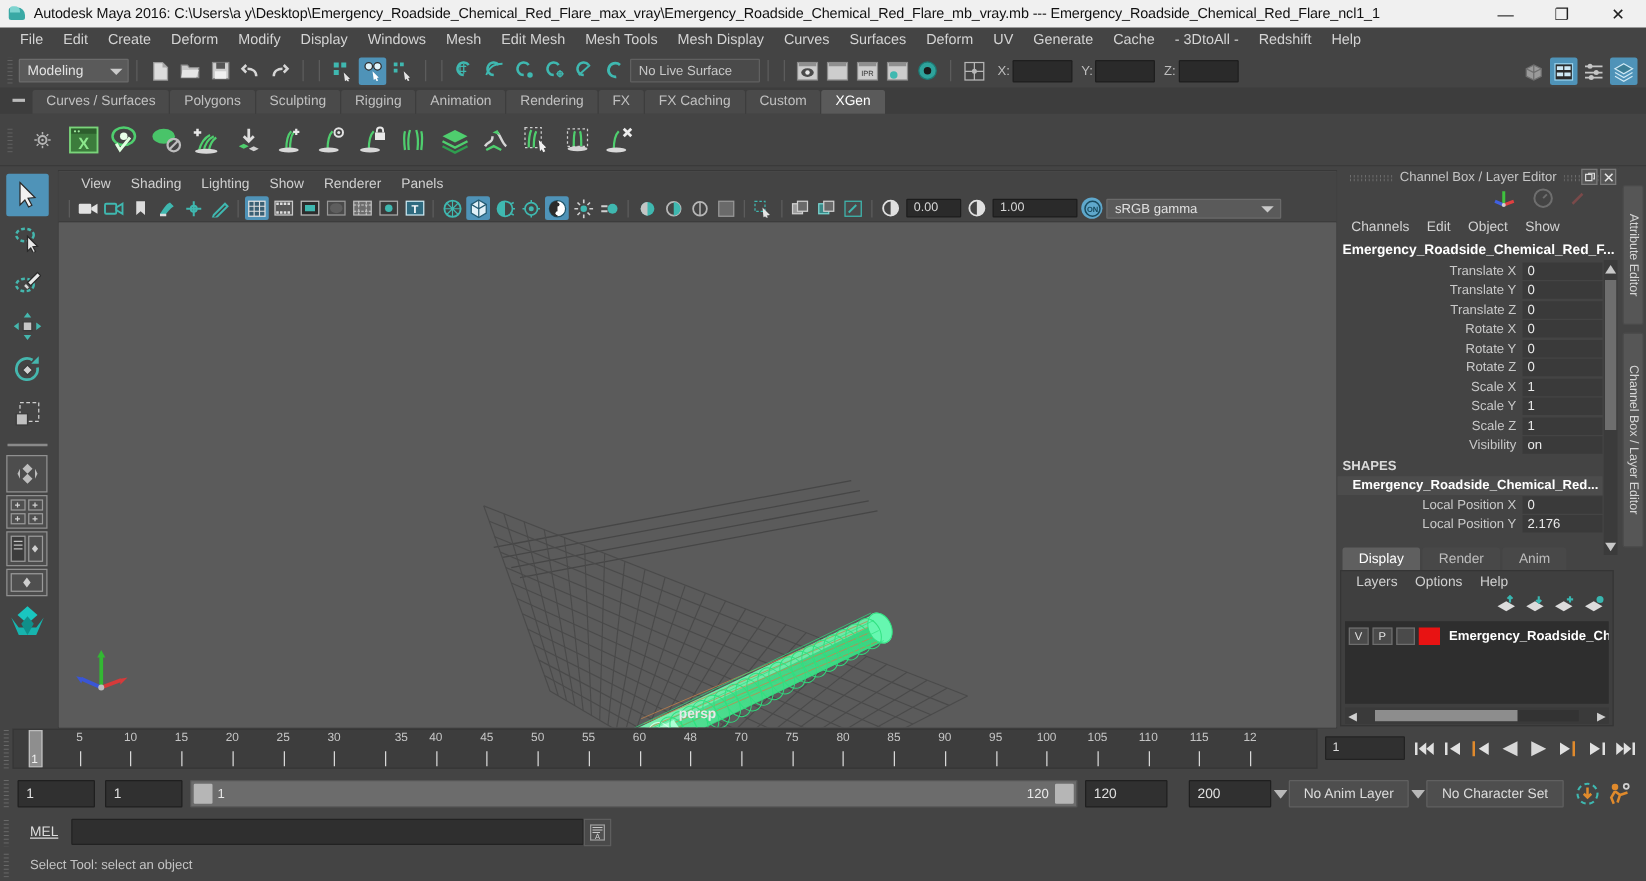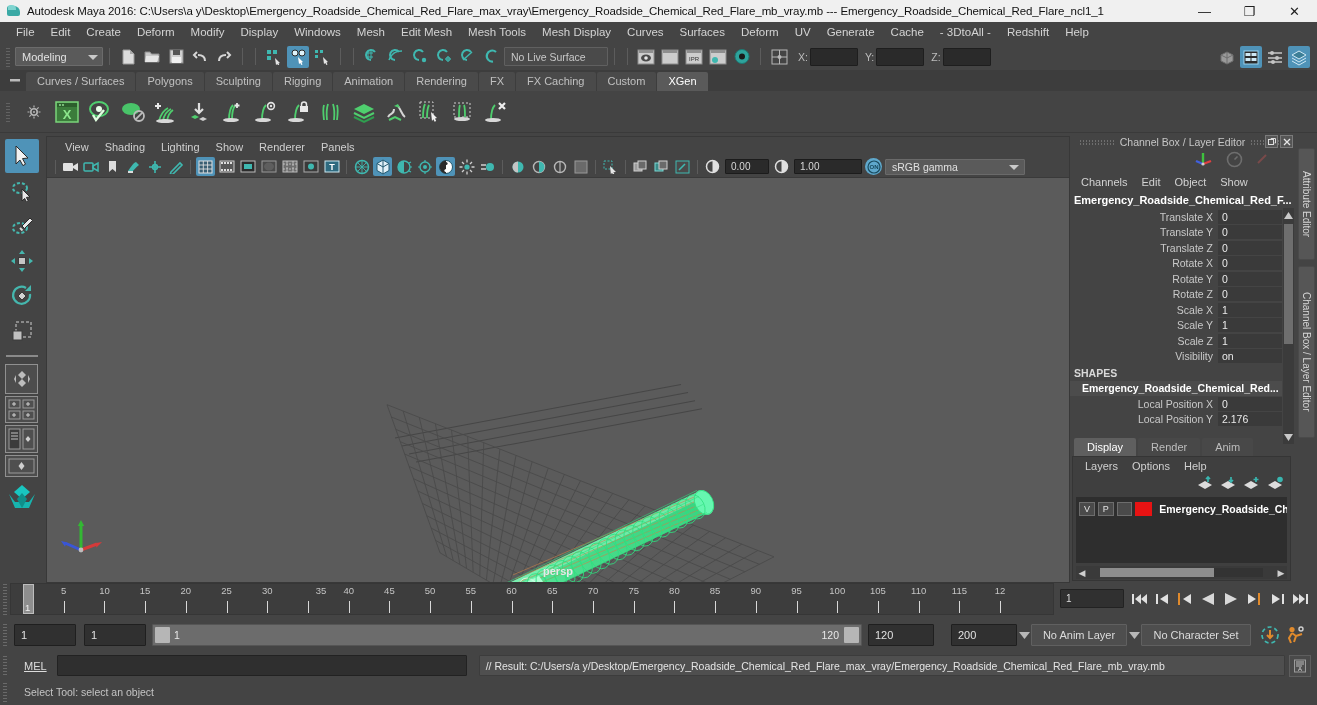--- a/index.html
+++ b/index.html
@@ -1367,21 +1367,21 @@
         <div class="tick-label" style="left: 337.703px;">40</div>
         <div class="tick-mark" style="left: 337.703px;"></div>
         <div class="tick-label" style="left: 378.416px;">45</div>
         <div class="tick-mark" style="left: 378.416px;"></div>
         <div class="tick-label" style="left: 419.129px;">50</div>
         <div class="tick-mark" style="left: 419.129px;"></div>
         <div class="tick-label" style="left: 459.842px;">55</div>
         <div class="tick-mark" style="left: 459.842px;"></div>
         <div class="tick-label" style="left: 500.554px;">60</div>
         <div class="tick-mark" style="left: 500.554px;"></div>
-        <div class="tick-label" style="left: 541.267px;">65</div>
+        <div class="tick-label" style="left: 541.267px;">48</div>
         <div class="tick-mark" style="left: 541.267px;"></div>
         <div class="tick-label" style="left: 581.98px;">70</div>
         <div class="tick-mark" style="left: 581.98px;"></div>
         <div class="tick-label" style="left: 622.693px;">75</div>
         <div class="tick-mark" style="left: 622.693px;"></div>
         <div class="tick-label" style="left: 663.406px;">80</div>
         <div class="tick-mark" style="left: 663.406px;"></div>
         <div class="tick-label" style="left: 704.119px;">85</div>
         <div class="tick-mark" style="left: 704.119px;"></div>
         <div class="tick-label" style="left: 744.832px;">90</div>
@@ -1488,21 +1488,20 @@
           <path d="M6 8l4 3-2 6M6 8L3 13l2 5M10 11l6-2" stroke="#e08a2c" stroke-width="2" fill="none"></path>
           <circle cx="15" cy="4" r="2" fill="none" stroke="#d0d0d0" stroke-width="1.4"></circle>
         </svg>
     </div>
   </div>
 
   <div class="cmdline">
     <div class="tb-grip" style="height:22px"></div>
     <div class="mel-label">MEL</div>
     <div class="mel-input"></div>
-    <div class="result-line">// Result: C:/Users/a y/Desktop/Emergency_Roadside_Chemical_Red_Flare_max_vray/Emergency_Roadside_Chemical_Red_Flare_mb_vray.mb</div>
     <div class="script-ico">
       <svg width="14" height="14" viewBox="0 0 14 14">
           <rect x="1.5" y="1" width="11" height="12" fill="#4f4f4f" stroke="#9c9c9c"></rect>
           <path d="M3 3h8M3 5h8M3 7h6" stroke="#c8c8c8" stroke-width="0.9"></path>
           <text x="7" y="12" font-size="6" fill="#d8d8d8" text-anchor="middle" font-family="Liberation Sans">A</text>
         </svg>
     </div>
   </div>
 
   <div class="helpline">

